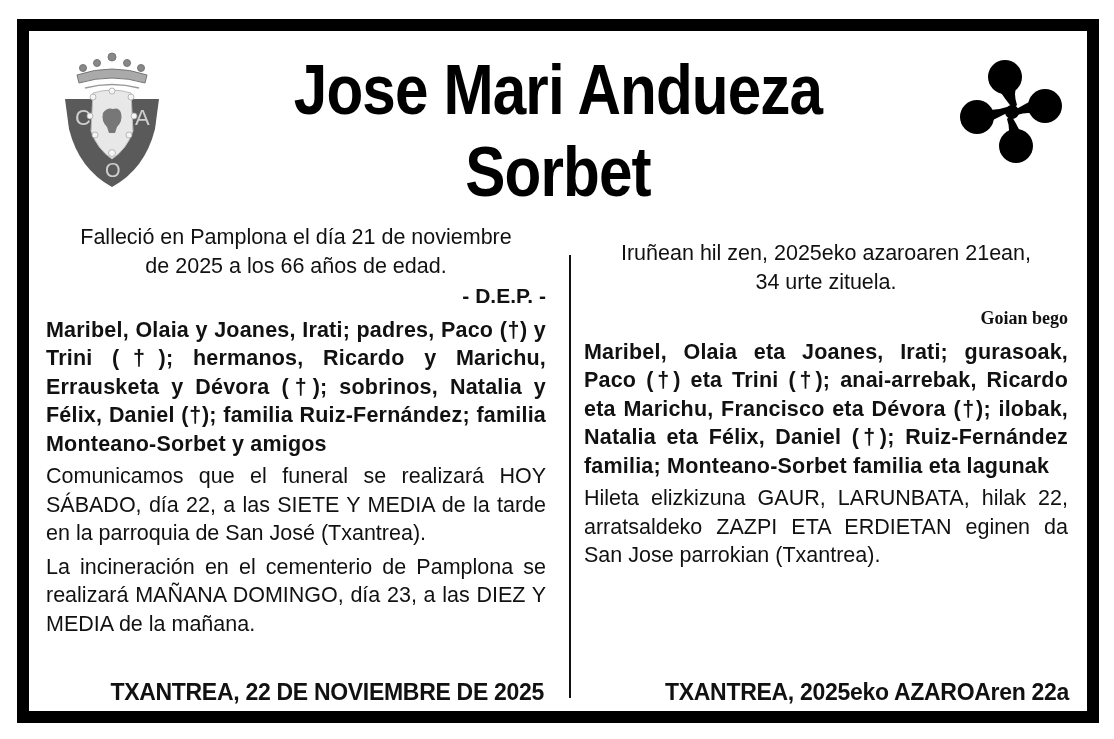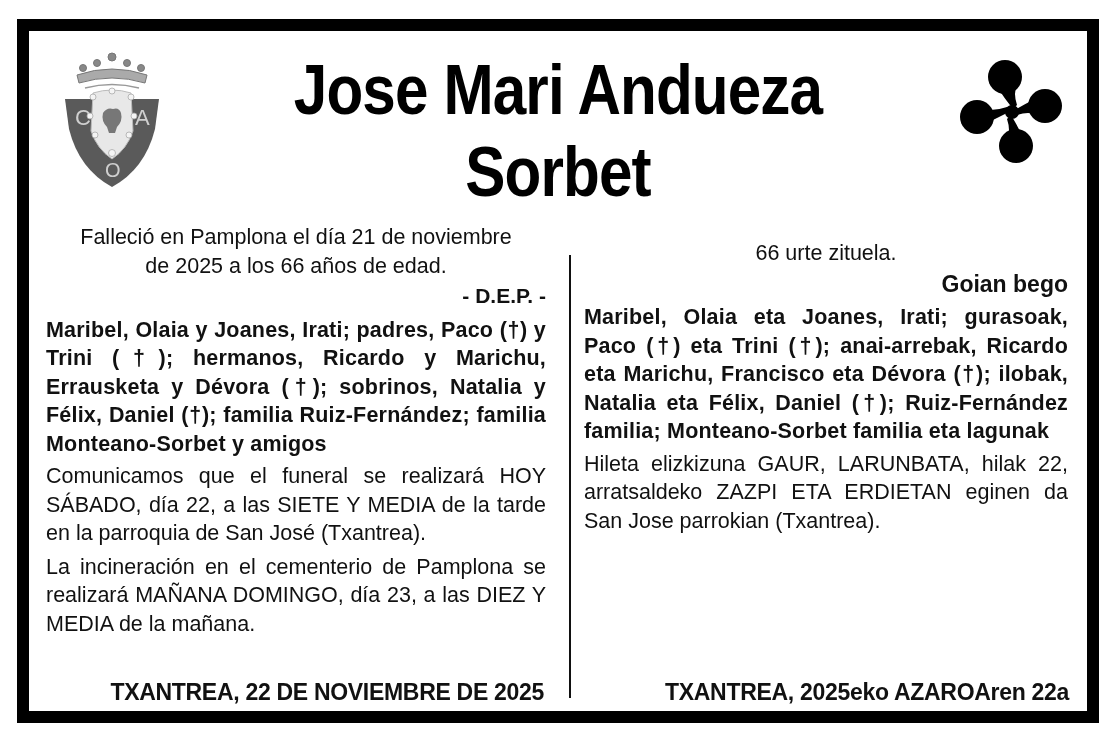--- a/index.html
+++ b/index.html
@@ -86,20 +86,21 @@
     <p class="center">Falleció en Pamplona el día 21 de noviembre</p>
     <p class="center">de 2025 a los 66 años de edad.</p>
     <p class="center bold" style="font-size:21px; margin-top:2px;">- D.E.P. -</p>
     <p class="family" style="margin-top:5px;">Maribel, Olaia y Joanes, Irati; padres, Paco (†) y Trini (†); hermanos, Ricardo y Marichu, Errausketa y Dévora (†); sobrinos, Natalia y Félix, Daniel (†); familia Ruiz-Fernández; familia Monteano-Sorbet y amigos</p>
     <p class="body-text" style="margin-top:4px;">Comunicamos que el funeral se realizará HOY SÁBADO, día 22, a las SIETE Y MEDIA de la tarde en la parroquia de San José (Txantrea).</p>
     <p class="body-text" style="margin-top:5px;">La incineración en el cementerio de Pamplona se realizará MAÑANA DOMINGO, día 23, a las DIEZ Y MEDIA de la mañana.</p>
   </div>
   <div class="sig" style="right:543px; top:648px;">TXANTREA, 22 DE NOVIEMBRE DE 2025</div>
 
   <div class="col" style="left:555px; top:208px; width:484px;">
-    <p class="center">66 urte zituela.</p>
-    <p class="center bold" style="font-size:23px; margin-top:2px;">Goian bego</p>
+    <p class="center">Iruñean hil zen, 2025eko azaroaren 21ean,</p>
+    <p class="center">34 urte zituela.</p>
+    <p class="center bold" style="font-size:18px; margin-top:8px;font-family:Liberation Serif, serif;">Goian bego</p>
     <p class="family" style="margin-top:5px;">Maribel, Olaia eta Joanes, Irati; gurasoak, Paco (†) eta Trini (†); anai-arrebak, Ricardo eta Marichu, Francisco eta Dévora (†); ilobak, Natalia eta Félix, Daniel (†); Ruiz-Fernández familia; Monteano-Sorbet familia eta lagunak</p>
     <p class="body-text" style="margin-top:4px;">Hileta elizkizuna GAUR, LARUNBATA, hilak 22, arratsaldeko ZAZPI ETA ERDIETAN eginen da San Jose parrokian (Txantrea).</p>
   </div>
   <div class="sig" style="right:18px; top:648px;">TXANTREA, 2025eko AZAROAren 22a</div>
 
 </div>
 
 </body></html>

